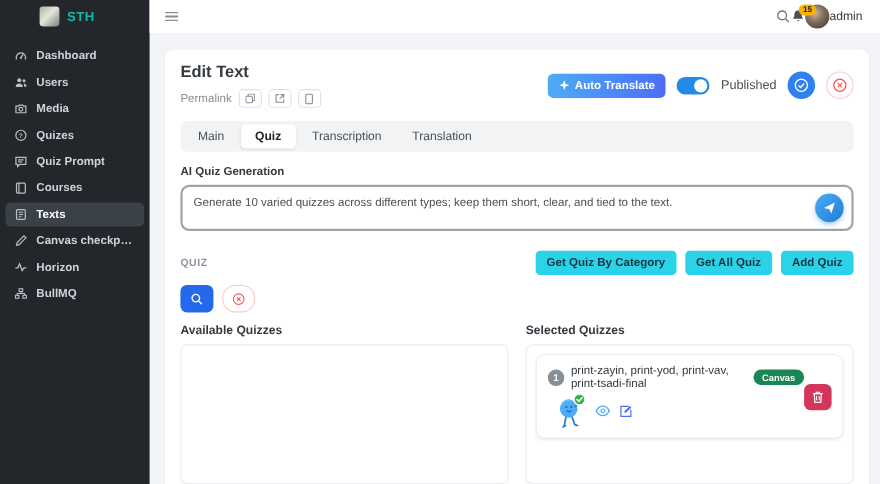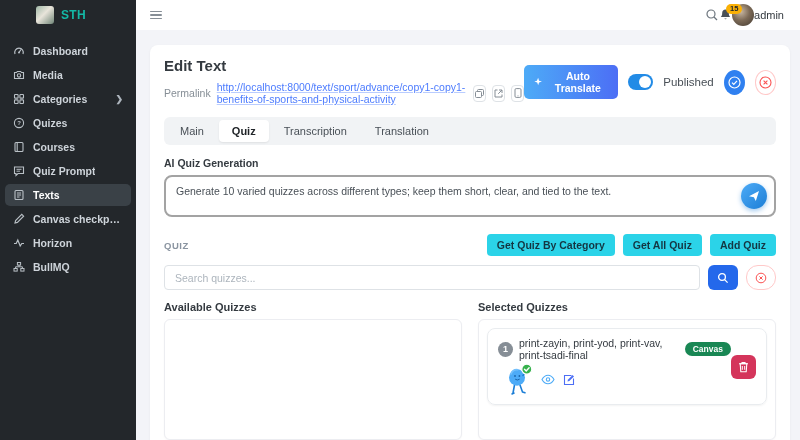--- a/index.html
+++ b/index.html
@@ -103,65 +103,63 @@
             <path d="M2 9a4.3 4.3 0 1 1 8 0" fill="none" stroke="currentColor" stroke-width="1.2"></path>
             <path d="M6 7.5 8 4.5" stroke="currentColor" stroke-width="1.2"></path>
             <circle cx="6" cy="7.6" r="1" fill="currentColor"></circle>
           </svg>
         </span>
       <span class="mi-label">Dashboard</span>
     </div>
     <div class="menu-item">
       <span class="mi-icon">
           <svg width="12" height="12" viewBox="0 0 12 12">
+            <circle cx="4.5" cy="4" r="1.8" fill="currentColor"></circle>
+            <path d="M1.2 10c.2-2 1.6-3 3.3-3s3.1 1 3.3 3z" fill="currentColor"></path>
+            <circle cx="8.8" cy="4.4" r="1.4" fill="currentColor"></circle>
+            <path d="M8.6 7c1.4.1 2.4 1 2.6 2.8H9" fill="currentColor"></path>
+          </svg>
+        </span>
+      <span class="mi-label">Users</span>
+    </div>
+    <div class="menu-item">
+      <span class="mi-icon">
+          <svg width="12" height="12" viewBox="0 0 12 12">
             <path d="M1.5 3.5h2l.8-1h3.4l.8 1h2v6h-9z" fill="none" stroke="currentColor" stroke-width="1.1"></path>
             <circle cx="6" cy="6.4" r="1.7" fill="none" stroke="currentColor" stroke-width="1.1"></circle>
           </svg>
         </span>
       <span class="mi-label">Media</span>
     </div>
     <div class="menu-item">
       <span class="mi-icon">
           <svg width="12" height="12" viewBox="0 0 12 12">
-            <rect x="1.5" y="1.5" width="3.6" height="3.6" rx=".7" fill="none" stroke="currentColor" stroke-width="1.1"></rect>
-            <rect x="6.9" y="1.5" width="3.6" height="3.6" rx=".7" fill="none" stroke="currentColor" stroke-width="1.1"></rect>
-            <rect x="1.5" y="6.9" width="3.6" height="3.6" rx=".7" fill="none" stroke="currentColor" stroke-width="1.1"></rect>
-            <rect x="6.9" y="6.9" width="3.6" height="3.6" rx=".7" fill="none" stroke="currentColor" stroke-width="1.1"></rect>
-          </svg>
-        </span>
-      <span class="mi-label">Categories</span>
-      <span class="spacer"></span>
-      <span class="chev">❯</span>
-    </div>
-    <div class="menu-item">
-      <span class="mi-icon">
-          <svg width="12" height="12" viewBox="0 0 12 12">
             <circle cx="6" cy="6" r="4.6" fill="none" stroke="currentColor" stroke-width="1.1"></circle>
             <text x="6" y="8.2" text-anchor="middle" font-size="6" fill="currentColor" font-family="sans-serif" font-weight="bold">?</text>
           </svg>
         </span>
       <span class="mi-label">Quizes</span>
     </div>
     <div class="menu-item">
       <span class="mi-icon">
           <svg width="12" height="12" viewBox="0 0 12 12">
+            <path d="M1.5 2h9v6.5H5L3 10.5V8.5H1.5z" fill="none" stroke="currentColor" stroke-width="1.1"></path>
+            <path d="M3.5 4.3h5M3.5 6.2h3.5" stroke="currentColor" stroke-width="1"></path>
+          </svg>
+        </span>
+      <span class="mi-label">Quiz Prompt</span>
+    </div>
+    <div class="menu-item">
+      <span class="mi-icon">
+          <svg width="12" height="12" viewBox="0 0 12 12">
             <rect x="2" y="1.5" width="8" height="9" rx="1" fill="none" stroke="currentColor" stroke-width="1.1"></rect>
             <path d="M4.2 1.5v9" stroke="currentColor" stroke-width="1.1"></path>
           </svg>
         </span>
       <span class="mi-label">Courses</span>
-    </div>
-    <div class="menu-item">
-      <span class="mi-icon">
-          <svg width="12" height="12" viewBox="0 0 12 12">
-            <path d="M1.5 2h9v6.5H5L3 10.5V8.5H1.5z" fill="none" stroke="currentColor" stroke-width="1.1"></path>
-            <path d="M3.5 4.3h5M3.5 6.2h3.5" stroke="currentColor" stroke-width="1"></path>
-          </svg>
-        </span>
-      <span class="mi-label">Quiz Prompt</span>
     </div>
     <div class="menu-item active">
       <span class="mi-icon">
           <svg width="12" height="12" viewBox="0 0 12 12">
             <rect x="2" y="1.5" width="8" height="9" rx="1" fill="none" stroke="currentColor" stroke-width="1.1"></rect>
             <path d="M4 4h4M4 6h4M4 8h2.5" stroke="currentColor" stroke-width="1"></path>
           </svg>
         </span>
       <span class="mi-label">Texts</span>
     </div>
@@ -222,21 +220,20 @@
   </header>
 
   <div class="content-wrap">
     <div class="card">
 
       <div class="card-head">
         <div>
           <div class="page-title">Edit Text</div>
           <div class="permalink-row">
             <span class="permalink-label">Permalink</span>
-            <span class="permalink-link">http://localhost:8000/text/sport/advance/copy1-copy1-benefits-of-sports-and-physical-activity</span>
             <span class="mini-btn">
                 <svg width="9" height="9" viewBox="0 0 9 9">
                   <rect x="2.5" y=".5" width="6" height="6" rx="1" fill="none" stroke="currentColor"></rect>
                   <rect x=".5" y="2.5" width="6" height="6" rx="1" fill="#fff" stroke="currentColor"></rect>
                 </svg>
               </span>
             <span class="mini-btn">
                 <svg width="9" height="9" viewBox="0 0 9 9">
                   <path d="M3.5 1H1v7h7V5.5" fill="none" stroke="currentColor"></path>
                   <path d="M5 1h3v3M8 1 4.2 4.8" fill="none" stroke="currentColor"></path>
@@ -296,21 +293,20 @@
       <div class="quiz-row">
         <span class="quiz-label">QUIZ</span>
         <div class="quiz-actions">
           <button class="cyan-btn">Get Quiz By Category</button>
           <button class="cyan-btn">Get All Quiz</button>
           <button class="cyan-btn">Add Quiz</button>
         </div>
       </div>
 
       <div class="search-row">
-        <input class="search-input" placeholder="Search quizzes..." style="">
         <button class="search-btn">
             <svg width="12" height="12" viewBox="0 0 12 12">
               <circle cx="5" cy="5" r="3.4" fill="none" stroke="#fff" stroke-width="1.3"></circle>
               <path d="M7.6 7.6 10.6 10.6" stroke="#fff" stroke-width="1.3"></path>
             </svg>
           </button>
         <button class="clear-btn">
             <svg width="12" height="12" viewBox="0 0 12 12">
               <circle cx="6" cy="6" r="4.8" fill="none" stroke="currentColor" stroke-width="1"></circle>
               <path d="M4.4 4.4l3.2 3.2M7.6 4.4 4.4 7.6" stroke="currentColor" stroke-width="1"></path>

